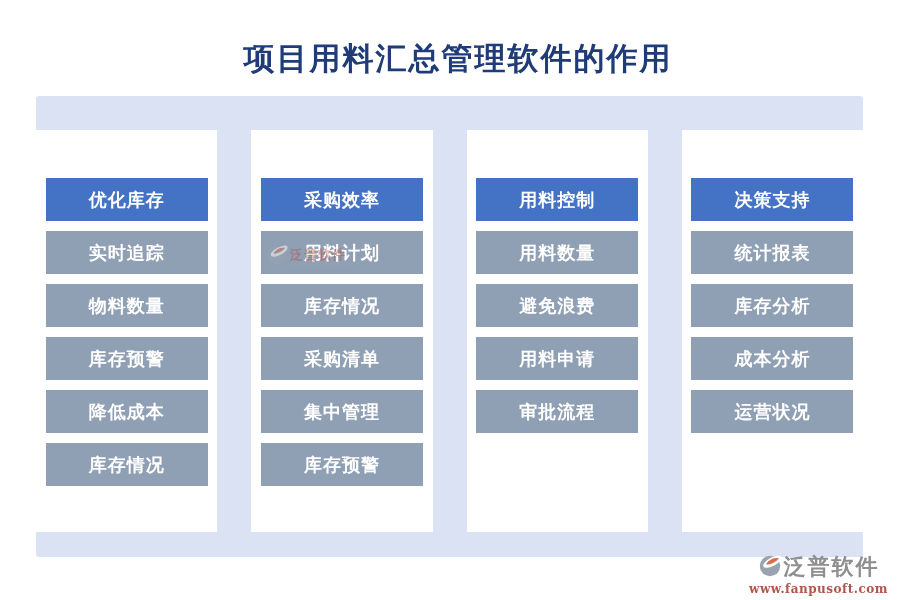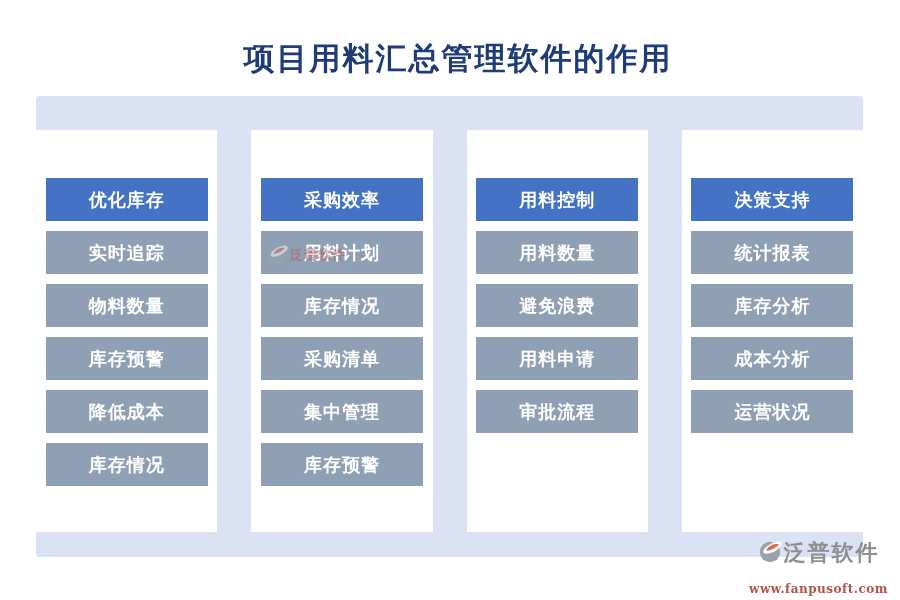--- a/index.html
+++ b/index.html
@@ -59,21 +59,21 @@
     position:absolute;right:12px;bottom:4px;z-index:4;
     display:flex;flex-direction:column;align-items:center;
   }
   .footer .brand-row{display:flex;align-items:center;gap:2px;}
   .footer .brand-name{
     font-size:22px;font-weight:bold;color:var(--brand-gray,#8F8F8F);
     letter-spacing:2px;line-height:1;
   }
   .footer .brand-url{
     font-size:12px;font-weight:bold;color:var(--brand-red,#B3544B);
-    letter-spacing:0.5px;margin-top:18px;
+    letter-spacing:0.5px;margin-top:4px;
     font-family:"DejaVu Serif","Liberation Serif",serif;
   }
   .logo-svg{display:block;}
 </style>
 </head>
 <body>
 
 <div class="canvas">
 
   <div class="title">项目用料汇总管理软件的作用</div>

